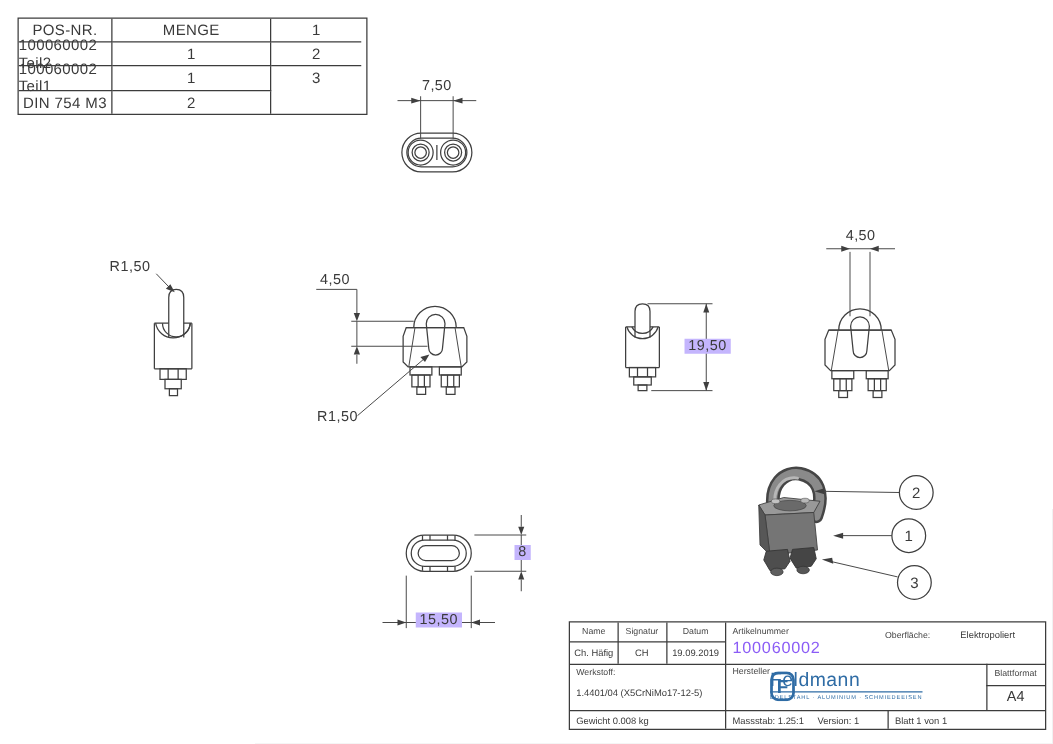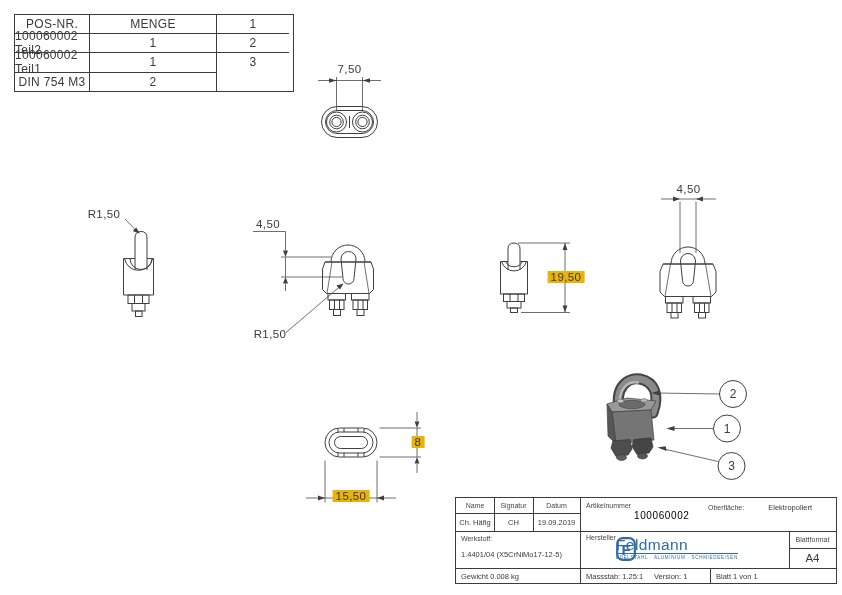--- a/index.html
+++ b/index.html
@@ -15,31 +15,31 @@
   .ptable{left:14px;top:14px;width:278px;border:1.4px solid #3c3c3c;
           display:grid;grid-template-columns:75px 127px 72px;font-size:12px;letter-spacing:.3px;}
   .ptable .c{height:18.2px;display:flex;align-items:center;justify-content:center;
              border-right:1.2px solid #3c3c3c;border-bottom:1.2px solid #3c3c3c;}
   .ptable .c:nth-child(3n){border-right:none;}
   .ptable .c.last{border-bottom:none;}
 
   
   .dim{position:absolute;transform:translate(-50%,-50%);font-size:11.5px;letter-spacing:.4px;
        white-space:nowrap;color:#3a3a3a;}
-  .dim.bg{background:#eab308;padding:0 3px;}
+  .dim.bg{background:#c4b5fd;padding:0 3px;}
 
   .balloon-num{position:absolute;transform:translate(-50%,-50%);font-size:12px;color:#3a3a3a;}
 
   
   .tblock{left:455px;top:497px;width:380px;height:85px;border:1.3px solid #3c3c3c;font-size:7.5px;}
   .tb-line{position:absolute;background:#3c3c3c;}
   .tb-cell{position:absolute;display:flex;align-items:center;justify-content:center;white-space:nowrap;text-align:right;}
   .tb-left{position:absolute;white-space:nowrap;}
   .lbl{font-size:7px;color:#474747;}
-  .artnum{font-size:10px;letter-spacing:.6px;color:#000000;margin-left:48px;}
+  .artnum{font-size:13px;letter-spacing:.6px;color:#8b5cf6;}
   .logo-wrap{position:absolute;left:160px;top:39px;display:flex;align-items:center;gap:6px;}
   .logo-name{font-size:15.5px;letter-spacing:.4px;color:#2f6ca5;line-height:15px;}
   .logo-tag{font-size:4.5px;letter-spacing:.7px;color:#2f6ca5;border-top:.5px solid #2f6ca5;
             margin-top:1px;padding-top:.5px;}
   .a4{font-size:11.5px;}
 </style>
 </head>
 <body>
 
 <div class="sheet">

